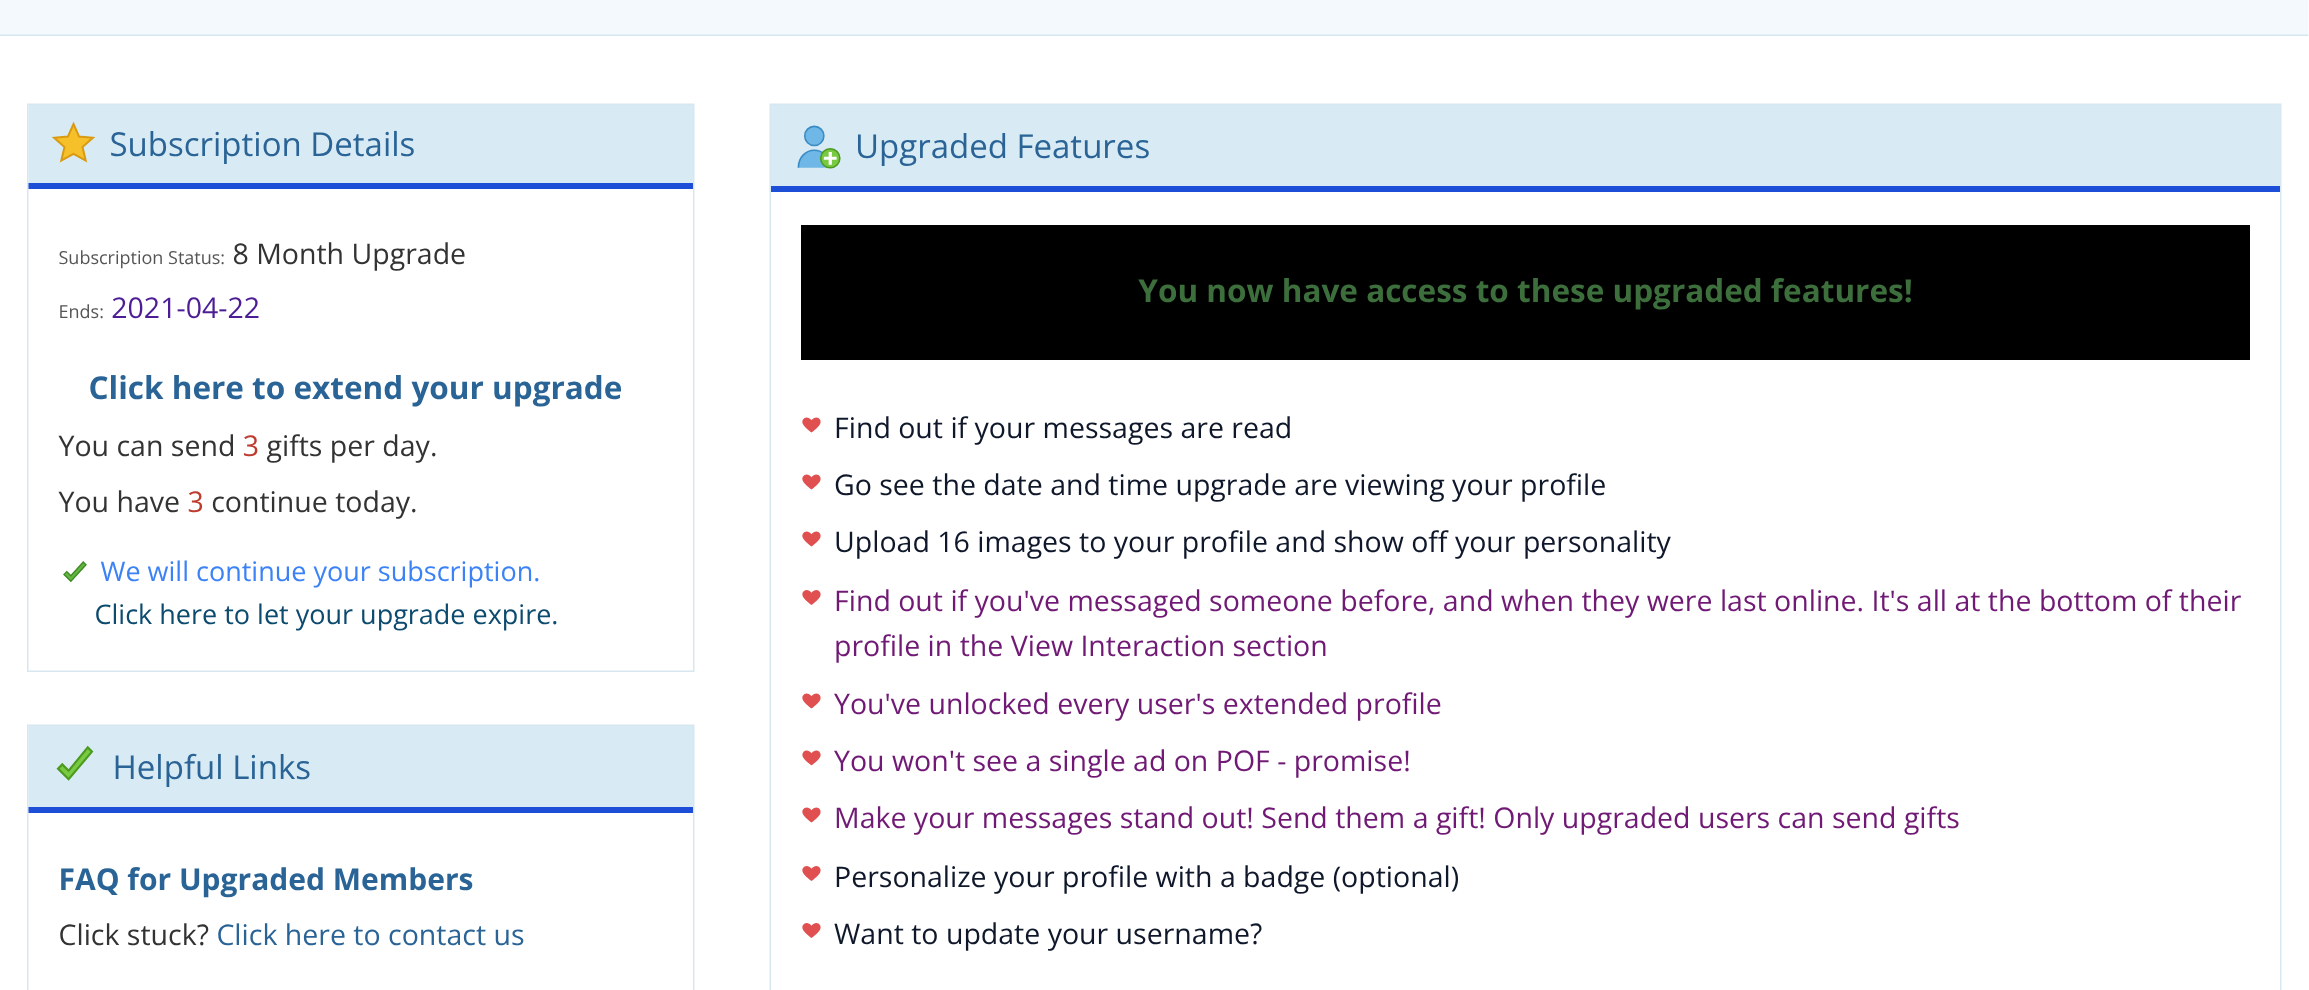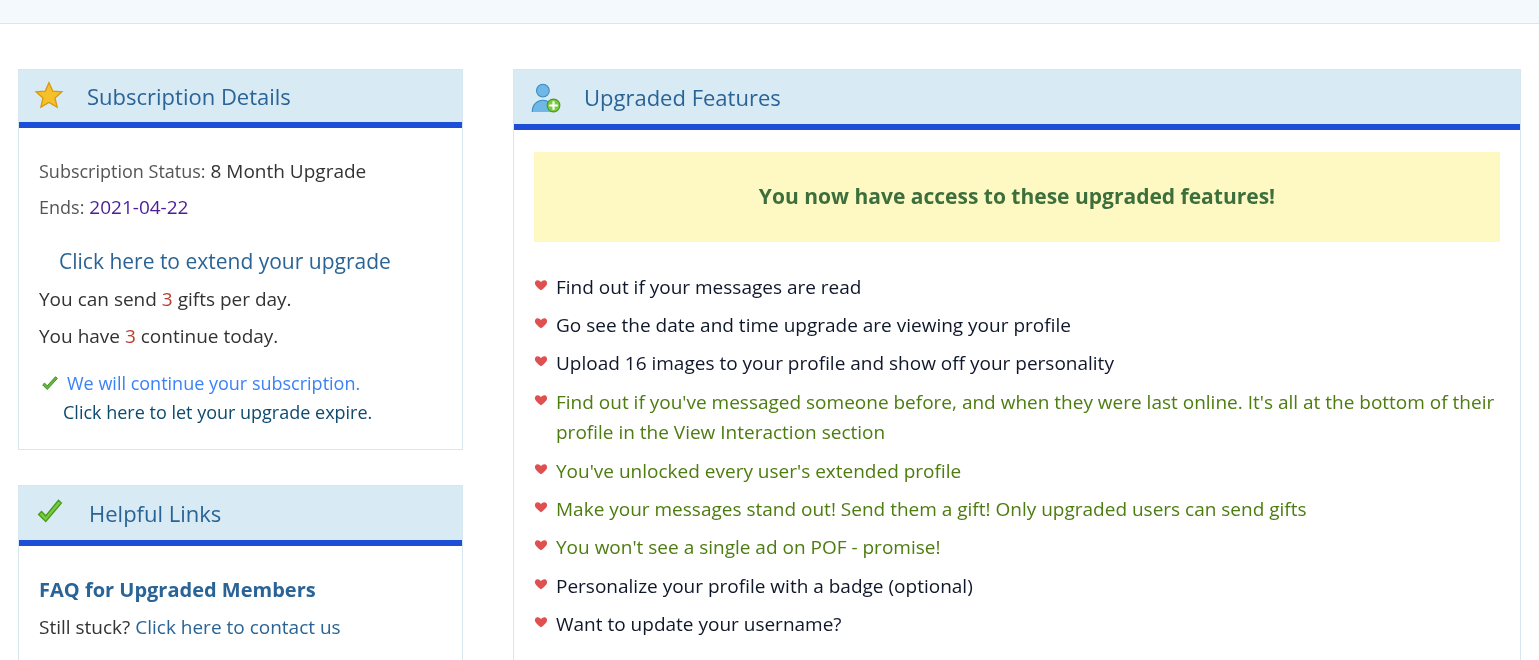--- a/index.html
+++ b/index.html
@@ -23,65 +23,65 @@
   }
   .left-col { width: 445px; flex: 0 0 445px; display: flex; flex-direction: column; gap: 35px; }
   .right-col { flex: 1; }
 
   .card {
     border: 1px solid #d7e7ef;
     background: #fff;
   }
   .card-header {
     background: #d8eaf4;
-    border-bottom: 6px solid #1d4ed8;
+    border-bottom: 4px solid #1d4ed8;
     padding: 10px 14px;
     display: flex;
     align-items: center;
-    gap: 22px;
+    gap: 8px;
     color: #2a6496;
     font-size: 22px;
   }
   .card-body {
     padding: 22px 20px;
     color: #333;
     line-height: 1.6;
   }
   .card-body p { margin: 6px 0; }
-  .sub-status-label { color: #555; font-size: 18px; }
+  .sub-status-label { color: #555; font-size: 12px; }
   .link { color: #2a6496; cursor: pointer; }
-  .strong-link { color: #2a6496; font-weight: 400; font-size: 21px; cursor: pointer; }
+  .strong-link { color: #2a6496; font-weight: 700; font-size: 21px; cursor: pointer; }
   .num-accent { color: #bd3c2f; }
   .date-accent { color: #4c1d95; }
 
   .continue-wrap { margin-top: 18px; }
   .continue-line { display: flex; align-items: center; gap: 6px; font-size: 18px; color: #3b82f6; }
   .expire-link { margin-left: 24px; font-size: 18px; color: #0c4a6e; cursor: pointer; }
 
   .success-box {
-    background: #fef9c3;
+    background: #000000;
     color: #3d6f3d;
     text-align: center;
     font-weight: 700;
     font-size: 21px;
     padding: 28px 20px;
     margin-bottom: 30px;
   }
 
   .feature-list { list-style: none; padding: 0; margin: 0; }
   .feature-list li {
     display: flex;
     align-items: flex-start;
     gap: 8px;
     margin: 8px 0;
     line-height: 1.6;
   }
   .feature-list li > .text { flex: 1; }
   .feature-list .link-text { color: #0f172a; cursor: pointer; }
-  .feature-list .plain-text { color: #4d7c0f; }
+  .feature-list .plain-text { color: #701a75; }
 
   
   .icon { display: inline-flex; flex: 0 0 auto; }
   .icon svg { display: block; }
   .heart-icon { margin-top: 6px; }
 </style>
 </head>
 <body>
 
 <div class="topbar"></div>
@@ -136,21 +136,21 @@
         <span class="icon">
           <svg width="34" height="34" viewBox="0 0 24 24">
             <path fill="#7ac943" stroke="#4a9b1e" stroke-width="1" d="M20 5l-11 13-5-5 2-2 3 3 9-11z"></path>
           </svg>
         </span>
         <span>Helpful Links</span>
       </div>
       <div class="card-body">
         <p><span class="link" style="font-size:20px;font-weight:bold;">FAQ for Upgraded Members</span></p>
         <p>
-          <span>Still stuck? </span><span class="link">Click here to contact us</span>
+          <span>Click stuck? </span><span class="link">Click here to contact us</span>
         </p>
       </div>
     </div>
 
   </div>
 
   <div class="right-col">
     <div class="card">
       <div class="card-header">
         <span class="icon">
@@ -205,29 +205,29 @@
                 </svg>
               </span>
               <span class="text plain-text">You've unlocked every user's extended profile</span>
             </li>
             <li>
               <span class="icon heart-icon">
                 <svg width="14" height="14" viewBox="0 0 24 24">
                   <path fill="#e05050" d="M12 21s-8-5.5-10-10c-1.5-3.5 1-7 4.5-7 2 0 3.8 1.2 5.5 3.2C13.7 5.2 15.5 4 17.5 4 21 4 23.5 7.5 22 11c-2 4.5-10 10-10 10z"></path>
                 </svg>
               </span>
+              <span class="text plain-text">You won't see a single ad on POF - promise!</span>
+            </li>
+            <li>
+              <span class="icon heart-icon">
+                <svg width="14" height="14" viewBox="0 0 24 24">
+                  <path fill="#e05050" d="M12 21s-8-5.5-10-10c-1.5-3.5 1-7 4.5-7 2 0 3.8 1.2 5.5 3.2C13.7 5.2 15.5 4 17.5 4 21 4 23.5 7.5 22 11c-2 4.5-10 10-10 10z"></path>
+                </svg>
+              </span>
               <span class="text plain-text">Make your messages stand out! Send them a gift! Only upgraded users can send gifts</span>
-            </li>
-            <li>
-              <span class="icon heart-icon">
-                <svg width="14" height="14" viewBox="0 0 24 24">
-                  <path fill="#e05050" d="M12 21s-8-5.5-10-10c-1.5-3.5 1-7 4.5-7 2 0 3.8 1.2 5.5 3.2C13.7 5.2 15.5 4 17.5 4 21 4 23.5 7.5 22 11c-2 4.5-10 10-10 10z"></path>
-                </svg>
-              </span>
-              <span class="text plain-text">You won't see a single ad on POF - promise!</span>
             </li>
             <li>
               <span class="icon heart-icon">
                 <svg width="14" height="14" viewBox="0 0 24 24">
                   <path fill="#e05050" d="M12 21s-8-5.5-10-10c-1.5-3.5 1-7 4.5-7 2 0 3.8 1.2 5.5 3.2C13.7 5.2 15.5 4 17.5 4 21 4 23.5 7.5 22 11c-2 4.5-10 10-10 10z"></path>
                 </svg>
               </span>
               <span class="text link-text">Personalize your profile with a badge (optional)</span>
             </li>
             <li>

